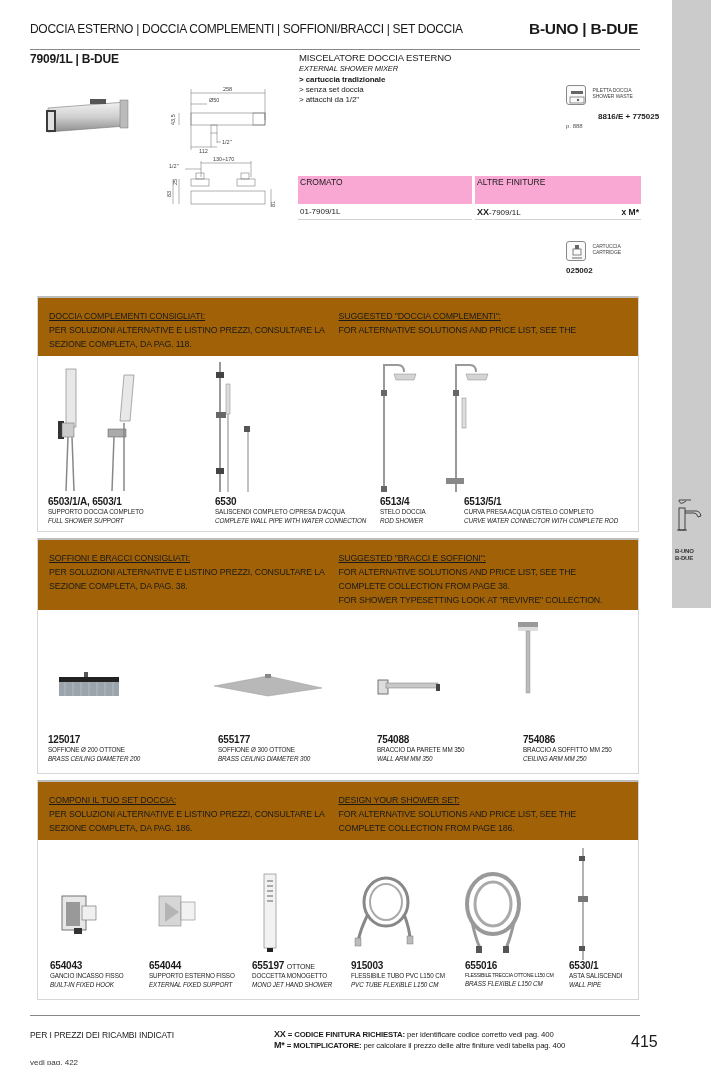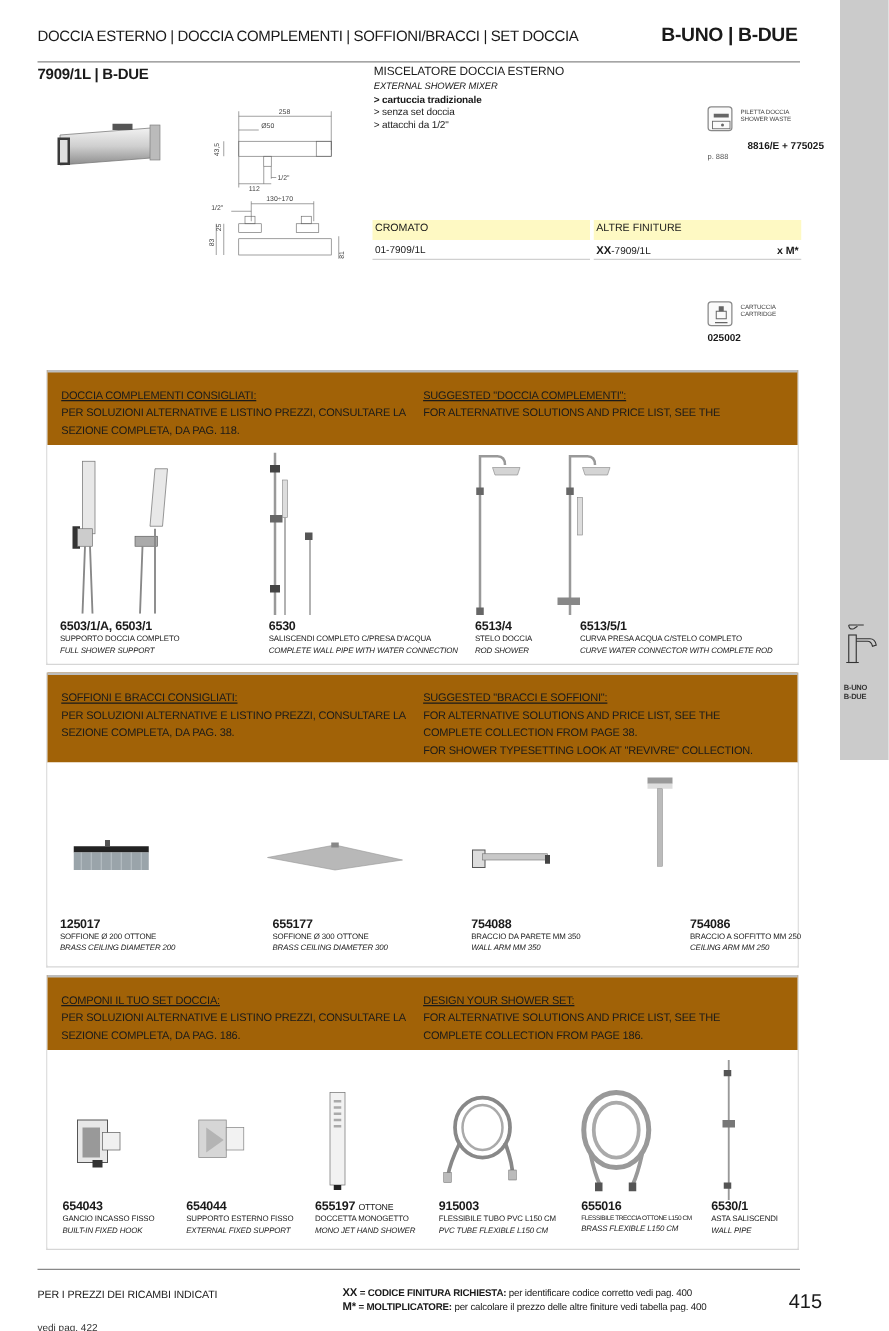--- a/index.html
+++ b/index.html
@@ -28,21 +28,21 @@
   .desc-feat.first { margin-top: 2px; font-weight: bold; }
 
   .waste-box { position: absolute; left: 566px; top: 85px; }
   .mini-icon { width: 20px; height: 20px; border: 1px solid #888; border-radius: 3px; display: inline-block; vertical-align: top; position: relative; background: #fafafa; }
   .mini-label { display: inline-block; font-size: 5px; line-height: 6px; color: #444; margin-left: 2px; vertical-align: top; margin-top: 2px; letter-spacing: -0.1px; }
   .waste-code { position: absolute; left: 566px; top: 112px; font-size: 8px; font-weight: bold; margin-left: 32px; }
   .waste-page { position: absolute; left: 566px; top: 123px; font-size: 6px; color: #555; }
 
   .finish-left { position: absolute; left: 298px; top: 176px; width: 174px; }
   .finish-right { position: absolute; left: 475px; top: 176px; width: 166px; }
-  .finish-head { background: #fef9c3; font-size: 8.5px; padding: 1px 2px; height: 16px; line-height: 11px; }
+  .finish-head { background: #f9a8d4; font-size: 8.5px; padding: 1px 2px; height: 28px; line-height: 11px; }
   .finish-val { font-size: 8px; padding: 3px 2px; border-bottom: 1px solid #d0d0d0; height: 16px; position: relative; }
   .finish-val b { font-size: 9px; }
   .finish-mult { position: absolute; right: 2px; top: 3px; font-weight: bold; font-size: 8.5px; }
 
   .cart-box { position: absolute; left: 566px; top: 241px; }
   .cart-code { position: absolute; left: 566px; top: 266px; font-size: 8px; font-weight: bold; }
 
   .section { position: absolute; left: 37px; width: 602px; border: 1px solid #d6d6d6; border-top: none; }
   .section-head { background: #a16207; height: 60px; padding: 11px 10px 0 11px; display: flex; font-size: 8.8px; line-height: 14px; letter-spacing: -0.15px; border-top: 2px solid #bdbdbd; }
   .section-head .col-it { width: 300px; }
@@ -306,21 +306,21 @@
     <div class="item" style="left:180px;top:124px;">
       <div class="item-code">655177</div>
       <div class="item-it">SOFFIONE Ø 300 OTTONE</div>
       <div class="item-en">BRASS CEILING DIAMETER 300</div>
     </div>
     <div class="item" style="left:339px;top:124px;">
       <div class="item-code">754088</div>
       <div class="item-it">BRACCIO DA PARETE MM 350</div>
       <div class="item-en">WALL ARM MM 350</div>
     </div>
-    <div class="item" style="left:485px;top:124px;margin-left:29px;">
+    <div class="item" style="left:485px;top:124px;">
       <div class="item-code">754086</div>
       <div class="item-it">BRACCIO A SOFFITTO MM 250</div>
       <div class="item-en">CEILING ARM MM 250</div>
     </div>
   </div>
 </div>
 
 <div class="section" style="top:780px;height:220px;">
   <div class="section-head">
     <div class="col-it">

